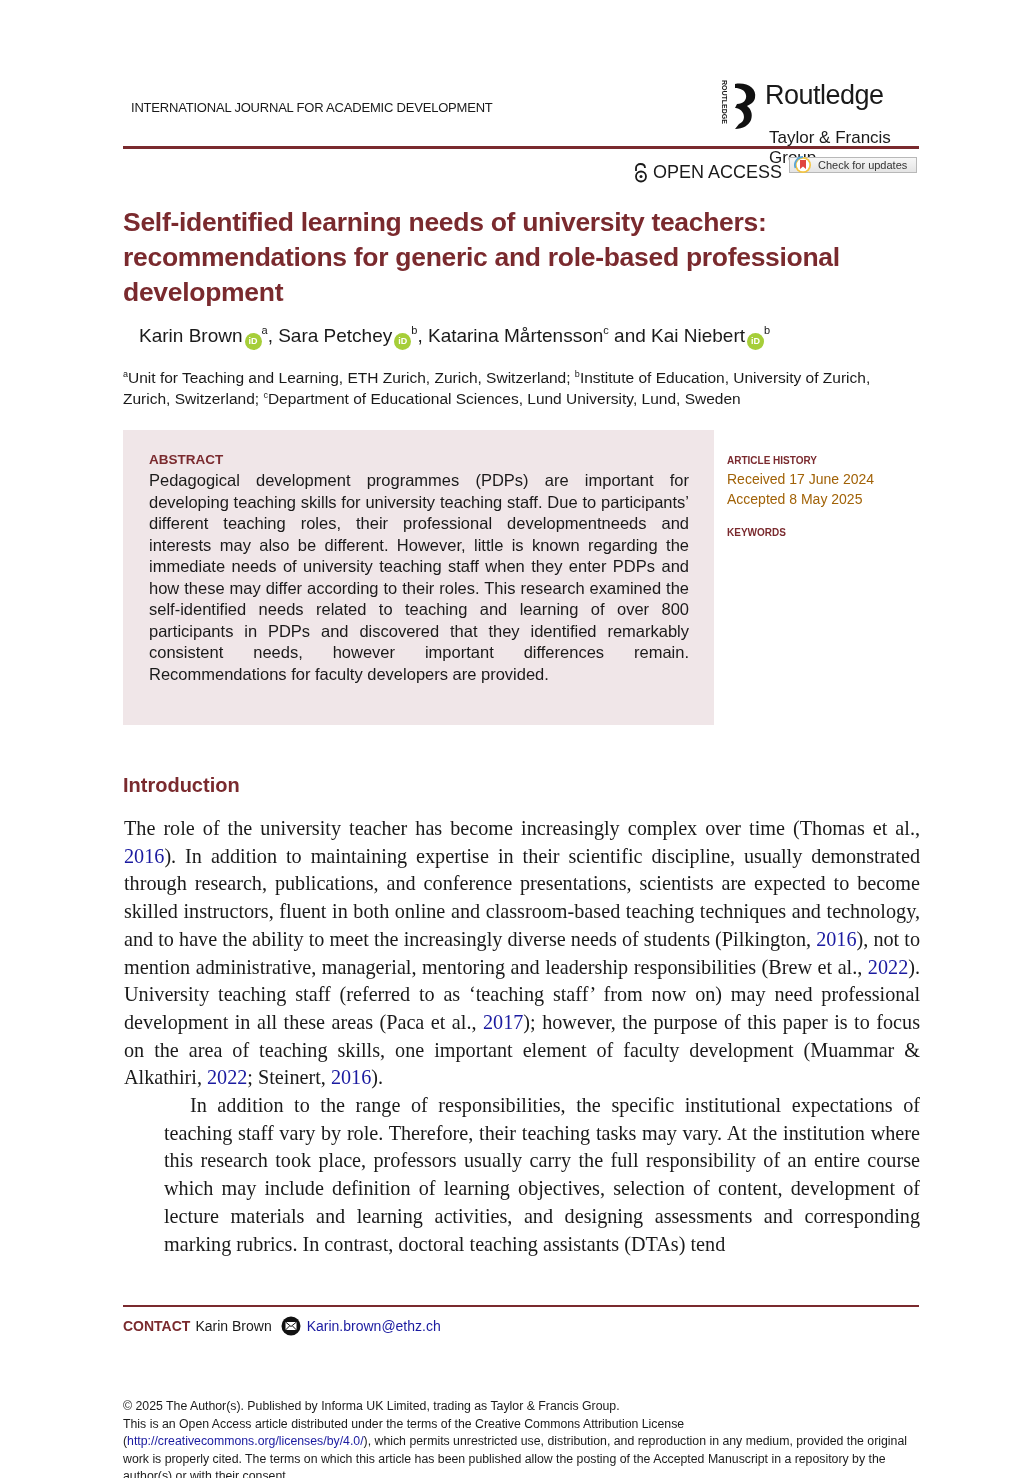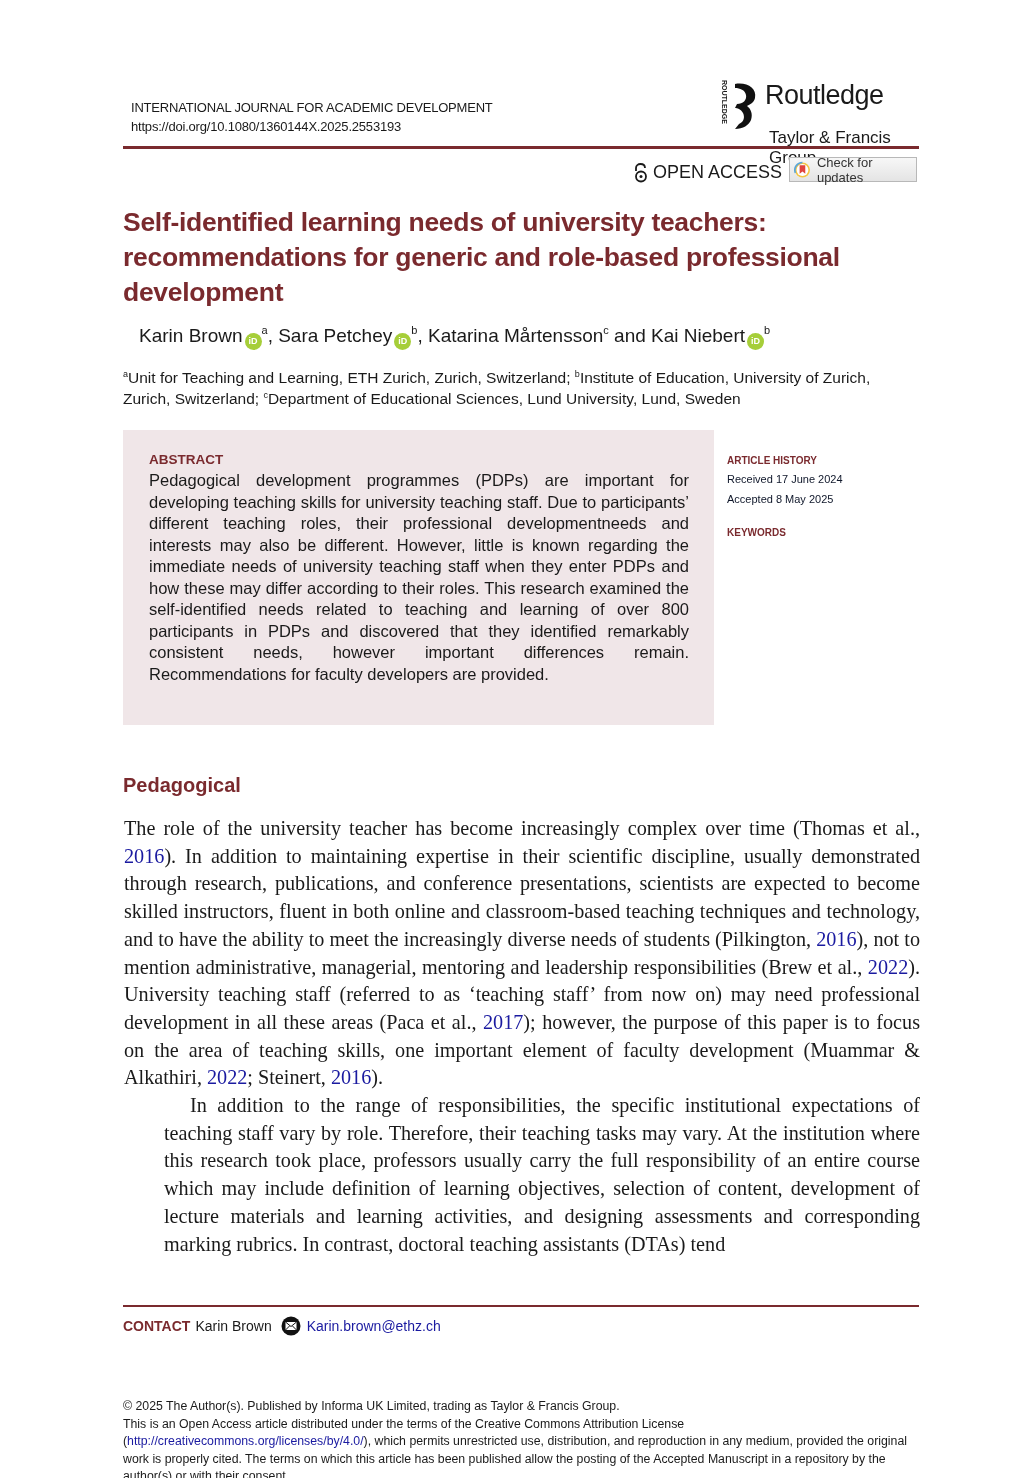--- a/index.html
+++ b/index.html
@@ -9,37 +9,37 @@
   .hdr { position: absolute; left: 8px; top: 98px; font-family: "Liberation Sans", sans-serif; font-size: 13px; line-height: 19px; color: #1a1a1a; letter-spacing: -0.2px; }
   .logo { position: absolute; right: 0; top: 80px; width: 200px; height: 52px; }
   .logo .mark { position: absolute; left: 10px; top: 2px; width: 34px; height: 48px; }
   .logo .vert { position: absolute; left: 0; top: 0; width: 10px; height: 50px; font-family: "Liberation Sans", sans-serif; font-size: 7px; font-weight: bold; writing-mode: vertical-rl; letter-spacing: 0px; line-height: 10px; }
   .logo .name { position: absolute; left: 46px; top: 0px; font-family: "Liberation Sans", sans-serif; font-size: 27px; color: #1a1a1a; letter-spacing: -0.5px; }
   .logo .group { position: absolute; left: 50px; top: 48px; font-family: "Liberation Sans", sans-serif; font-size: 17px; color: #1a1a1a; }
   .rule-top { position: absolute; left: 0; top: 146px; width: 796px; height: 3px; background: #7a2a2e; }
 
   .oa { position: absolute; left: 510px; top: 162px; display: flex; align-items: center; font-family: "Liberation Sans", sans-serif; font-size: 18px; color: #1a1a1a; }
   .oa .lock { width: 16px; height: 20px; margin-right: 4px; }
-  .cfu { position: absolute; left: 666px; top: 157px; width: 128px; height: 25px; border: 1px solid #b8b8b8; background: linear-gradient(#f7f7f7, #e4e4e4); display: flex; align-items: center; font-family: "Liberation Sans", sans-serif; font-size: 13px; color: #333; box-sizing: border-box; padding-left: 4px; }
+  .cfu { position: absolute; left: 666px; top: 157px; width: 128px; height: 16px; border: 1px solid #b8b8b8; background: linear-gradient(#f7f7f7, #e4e4e4); display: flex; align-items: center; font-family: "Liberation Sans", sans-serif; font-size: 11px; color: #333; box-sizing: border-box; padding-left: 4px; }
   .cfu .ic { width: 18px; height: 18px; margin-right: 6px; }
 
   .title { position: absolute; left: 0; top: 205px; width: 796px; font-family: "Liberation Sans", sans-serif; font-weight: bold; font-size: 26.5px; line-height: 35px; color: #7a2a2e; letter-spacing: -0.3px; }
   .authors { position: absolute; left: 0; top: 323px; font-family: "Liberation Sans", sans-serif; font-size: 19px; line-height: 26px; color: #1a1a1a; white-space: nowrap; margin-left: 16px; }
   .authors sup { font-size: 11px; vertical-align: 8px; line-height: 0; }
   .orcid { display: inline-block; width: 17px; height: 17px; border-radius: 50%; background: #a6ce39; color: #fff; font-size: 9px; font-weight: bold; line-height: 17px; text-align: center; vertical-align: -2px; margin-left: 2px; }
   .affil { position: absolute; left: 0; top: 367px; width: 796px; font-family: "Liberation Sans", sans-serif; font-size: 15.5px; line-height: 21px; color: #1a1a1a; }
   .affil sup { font-size: 9px; vertical-align: 6px; line-height: 0; }
 
   .abs-box { position: absolute; left: 0; top: 430px; width: 591px; height: 295px; background: #f0e6e8; }
   .abs-head { position: absolute; left: 26px; top: 22px; font-family: "Liberation Sans", sans-serif; font-weight: bold; font-size: 13.5px; color: #7a2a2e; }
   .abs-text { position: absolute; left: 26px; top: 40px; width: 540px; font-family: "Liberation Sans", sans-serif; font-size: 16.5px; line-height: 21.5px; text-align: justify; color: #1a1a1a; }
 
   .side { position: absolute; left: 604px; top: 452px; width: 196px; font-family: "Liberation Sans", sans-serif; }
   .side .h { font-weight: bold; font-size: 10px; color: #7a2a2e; line-height: 17px; }
-  .side .t { font-size: 11px; line-height: 20px; color: #0f172a; }
+  .side .t { font-size: 14px; line-height: 20px; color: #a16207; }
   .side .kw { font-size: 14px; line-height: 19.2px; color: #1a1a1a; }
   .side .gap { height: 15px; }
 
   .intro-h { position: absolute; left: 0; top: 774px; font-family: "Liberation Sans", sans-serif; font-weight: bold; font-size: 20px; color: #7a2a2e; }
   .body-text { position: absolute; left: 1px; top: 815px; width: 796px; font-family: "Liberation Serif", serif; font-size: 20.2px; line-height: 27.7px; text-align: justify; color: #1a1a1a; }
   .body-text p { margin: 0; }
   .body-text p.indent { text-indent: 26px; margin-left: 40px; }
   .cite { color: #1a1aa0; }
 
   .rule-bot { position: absolute; left: 0; top: 1305px; width: 796px; height: 2px; background: #7a2a2e; }
@@ -50,21 +50,20 @@
   .foot { position: absolute; left: 0; top: 1398px; width: 796px; font-family: "Liberation Sans", sans-serif; font-size: 12.3px; line-height: 17.6px; color: #1a1a1a; }
   .foot a { color: #1a1aa0; text-decoration: none; }
 </style>
 </head>
 <body>
 
 <div class="page">
 
   <div class="hdr">
     <div>INTERNATIONAL JOURNAL FOR ACADEMIC DEVELOPMENT</div>
-    <div>https://doi.org/10.1080/1360144X.2025.2553193</div>
   </div>
 
   <div class="logo">
     <div class="vert">ROUTLEDGE</div>
     <svg class="mark" viewBox="0 0 34 48">
       <path d="M6 2 C18 0 28 6 26 16 C25 21 20 23 18 24 C22 27 24 32 22 38 C20 43 14 47 6 47 L10 42 C15 40 16 35 14 31 C12 27 8 26 6 26 L8 22 C14 22 18 18 17 13 C16 8 11 6 6 6 Z" fill="#111"></path>
     </svg>
     <div class="name">Routledge</div>
     <div class="group">Taylor &amp; Francis Group</div>
   </div>
@@ -106,21 +105,21 @@
   </div>
 
   <div class="side">
     <div class="h">ARTICLE HISTORY</div>
     <div class="t">Received 17 June 2024</div>
     <div class="t">Accepted 8 May 2025</div>
     <div class="gap"></div>
     <div class="h">KEYWORDS</div>
   </div>
 
-  <div class="intro-h">Pedagogical</div>
+  <div class="intro-h">Introduction</div>
 
   <div class="body-text">
     <p><span>The role of the university teacher has become increasingly complex over time (Thomas et al., </span><span class="cite">2016</span><span>). In addition to maintaining expertise in their scientific discipline, usually demonstrated through research, publications, and conference presentations, scientists are expected to become skilled instructors, fluent in both online and classroom-based teaching techniques and technology, and to have the ability to meet the increasingly diverse needs of students (Pilkington, </span><span class="cite">2016</span><span>), not to mention administrative, managerial, mentoring and leadership responsibilities (Brew et al., </span><span class="cite">2022</span><span>). University teaching staff (referred to as ‘teaching staff’ from now on) may need professional development in all these areas (Paca et al., </span><span class="cite">2017</span><span>); however, the purpose of this paper is to focus on the area of teaching skills, one important element of faculty development (Muammar &amp; Alkathiri, </span><span class="cite">2022</span><span>; Steinert, </span><span class="cite">2016</span><span>).</span></p>
     <p class="indent"><span>In addition to the range of responsibilities, the specific institutional expectations of teaching staff vary by role. Therefore, their teaching tasks may vary. At the institution where this research took place, professors usually carry the full responsibility of an entire course which may include definition of learning objectives, selection of content, devel­opment of lecture materials and learning activities, and designing assessments and corresponding marking rubrics. In contrast, doctoral teaching assistants (DTAs) tend</span></p>
   </div>
 
   <div class="rule-bot"></div>
 
   <div class="contact">
     <span class="lbl">CONTACT</span>

